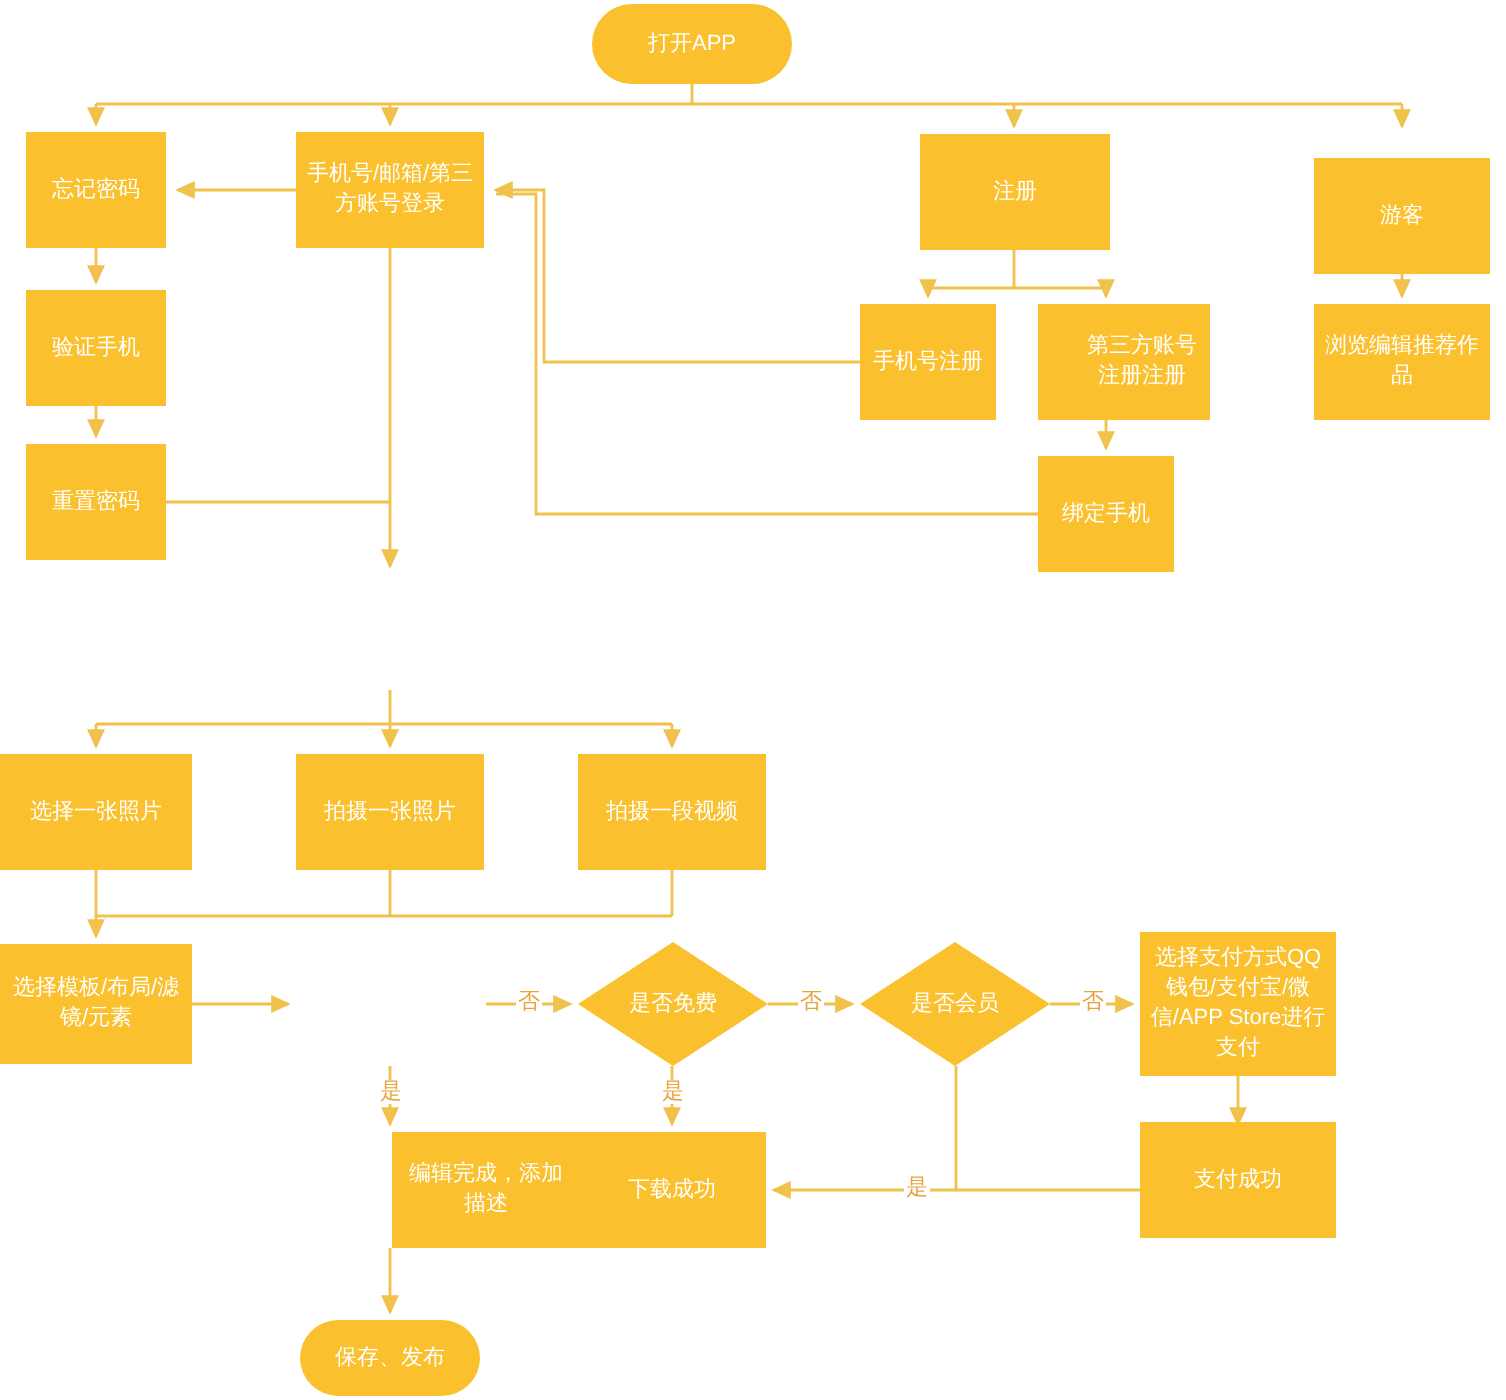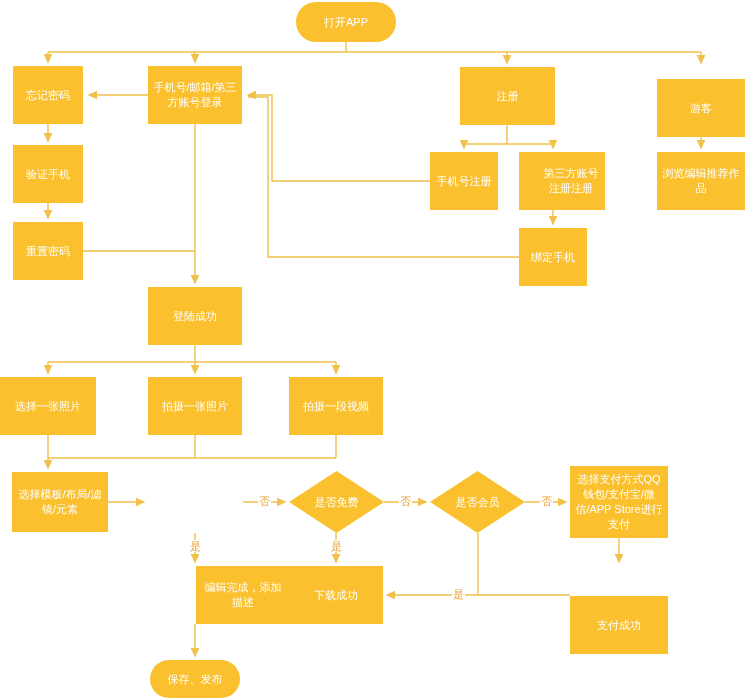--- a/index.html
+++ b/index.html
@@ -133,37 +133,34 @@
   </div>
 
   <div class="node rect" style="left:13px;top:222px;width:70px;height:58px;">
     <span>重置密码</span>
   </div>
 
   <div class="node rect" style="left:519px;top:228px;width:68px;height:58px;text-align:center;">
     <span>绑定手机</span>
   </div>
 
-  <div class="node rect" style="left:148px;top:287px;width:94px;height:58px;">
-    <span>登陆成功</span>
-  </div>
 
   <div class="node rect" style="left:0px;top:377px;width:96px;height:58px;">
     <span>选择一张照片</span>
   </div>
 
   <div class="node rect" style="left:289px;top:377px;width:94px;height:58px;">
     <span>拍摄一段视频</span>
   </div>
 
   <div class="node rect" style="left:148px;top:377px;width:94px;height:58px;">
     <span>拍摄一张照片</span>
   </div>
 
-  <div class="node rect" style="left:0px;top:472px;width:96px;height:60px;margin-left:12px;">
+  <div class="node rect" style="left:0px;top:472px;width:96px;height:60px;">
     <span>选择模板/布局/滤镜/元素</span>
   </div>
 
 
   <div class="node diamond" style="left:289px;top:471px;width:95px;height:62px;">
     <span class="dshape"></span>
     <span class="dlabel">是否免费</span>
   </div>
 
   <div class="node diamond" style="left:430px;top:471px;width:95px;height:62px;">
@@ -176,21 +173,21 @@
   </div>
 
   <div class="node rect" style="left:148px;top:566px;width:94px;height:58px;margin-left:48px;">
     <span>编辑完成，添加描述</span>
   </div>
 
   <div class="node rect" style="left:289px;top:566px;width:94px;height:58px;">
     <span>下载成功</span>
   </div>
 
-  <div class="node rect" style="left:570px;top:596px;width:98px;height:58px;">
+  <div class="node rect" style="left:570px;top:561px;width:98px;height:58px;">
     <span>支付成功</span>
   </div>
 
   <div class="node round" style="left:150px;top:660px;width:90px;height:38px;">
     <span>保存、发布</span>
   </div>
 
   <span class="elabel" style="left:258px;top:495px;">否</span>
   <span class="elabel" style="left:399px;top:495px;">否</span>
   <span class="elabel" style="left:540px;top:495px;">否</span>

